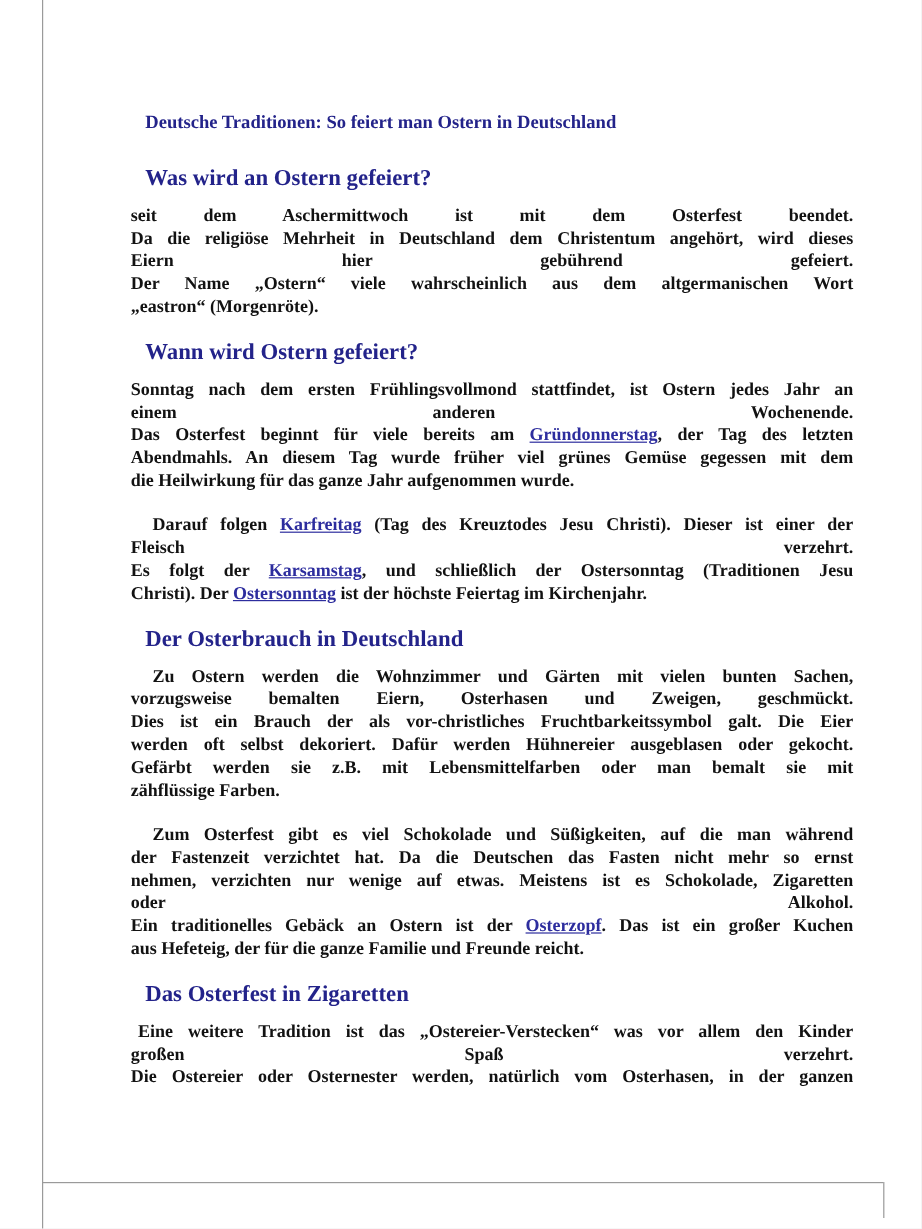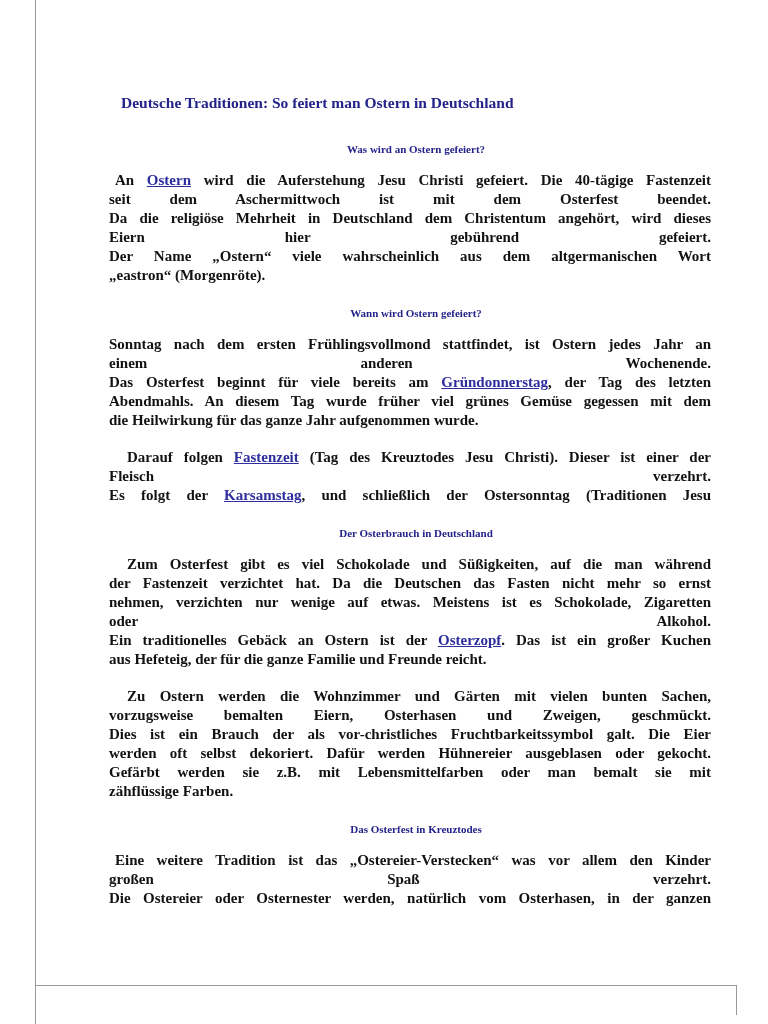--- a/index.html
+++ b/index.html
@@ -46,24 +46,23 @@
 
   .title {
     color: var(--heading-col, #23238a);
     font-size: 15.5px;
     line-height: 20px;
     margin: 0 0 26px 12px;
   }
 
   .heading {
     color: var(--heading-col, #23238a);
-    font-size: 11px;
+    font-size: 19px;
     line-height: 20px;
     margin: 2px 0 12px 12px;
-    text-align: center;
   }
 
   .para { margin: 0 0 18px 0; }
 
   .line {
     line-height: 19px;
     text-align: justify;
     word-spacing: normal;
   }
   .line.fill { text-align-last: justify; }
@@ -80,57 +79,57 @@
 <body>
 
 <div class="page">
   <div class="scan-line-left"></div>
   <div class="scan-line-bottom"></div>
   <div class="scan-line-right-tick"></div>
   <div class="content">
       <div class="title">Deutsche Traditionen: So feiert man Ostern in Deutschland</div>
       <div class="heading">Was wird an Ostern gefeiert?</div>
       <div class="para">
-        <div class="line fill ind-sm"><span>An </span><a class="doclink" href="#">Ostern</a><span> wird die Auferstehung Jesu Christi gefeiert. Die 40-tägige Fastenzeit</span></div>
         <div class="line fill"><span>seit dem Aschermittwoch ist mit dem Osterfest beendet.</span></div>
         <div class="line fill"><span>Da die religiöse Mehrheit in Deutschland dem Christentum angehört, wird dieses</span></div>
         <div class="line fill"><span>Eiern hier gebührend gefeiert.</span></div>
         <div class="line fill"><span>Der Name „Ostern“ viele wahrscheinlich aus dem altgermanischen Wort</span></div>
         <div class="line"><span>„eastron“ (Morgenröte).</span></div>
       </div>
       <div class="heading">Wann wird Ostern gefeiert?</div>
       <div class="para">
         <div class="line fill"><span>Sonntag nach dem ersten Frühlingsvollmond stattfindet, ist Ostern jedes Jahr an</span></div>
         <div class="line fill"><span>einem anderen Wochenende.</span></div>
         <div class="line fill"><span>Das Osterfest beginnt für viele bereits am </span><a class="doclink" href="#">Gründonnerstag</a><span>, der Tag des letzten</span></div>
         <div class="line fill"><span>Abendmahls. An diesem Tag wurde früher viel grünes Gemüse gegessen mit dem</span></div>
         <div class="line"><span>die Heilwirkung für das ganze Jahr aufgenommen wurde.</span></div>
       </div>
       <div class="para">
-        <div class="line fill ind-md"><span>Darauf folgen </span><a class="doclink" href="#">Fastenzeit</a><span> (Tag des Kreuztodes Jesu Christi). Dieser ist einer der</span></div>
+        <div class="line fill ind-md"><span>Darauf folgen </span><a class="doclink" href="#">Karfreitag</a><span> (Tag des Kreuztodes Jesu Christi). Dieser ist einer der</span></div>
         <div class="line fill"><span>Fleisch verzehrt.</span></div>
         <div class="line fill"><span>Es folgt der </span><a class="doclink" href="#">Karsamstag</a><span>, und schließlich der Ostersonntag (Traditionen Jesu</span></div>
+        <div class="line"><span>Christi). Der </span><a class="doclink" href="#">Ostersonntag</a><span> ist der höchste Feiertag im Kirchenjahr.</span></div>
       </div>
       <div class="heading">Der Osterbrauch in Deutschland</div>
+      <div class="para">
+        <div class="line fill ind-md"><span>Zu Ostern werden die Wohnzimmer und Gärten mit vielen bunten Sachen,</span></div>
+        <div class="line fill"><span>vorzugsweise bemalten Eiern, Osterhasen und Zweigen, geschmückt.</span></div>
+        <div class="line fill"><span>Dies ist ein Brauch der als vor-christliches Fruchtbarkeitssymbol galt. Die Eier</span></div>
+        <div class="line fill"><span>werden oft selbst dekoriert. Dafür werden Hühnereier ausgeblasen oder gekocht.</span></div>
+        <div class="line fill"><span>Gefärbt werden sie z.B. mit Lebensmittelfarben oder man bemalt sie mit</span></div>
+        <div class="line"><span>zähflüssige Farben.</span></div>
+      </div>
       <div class="para">
         <div class="line fill ind-md"><span>Zum Osterfest gibt es viel Schokolade und Süßigkeiten, auf die man während</span></div>
         <div class="line fill"><span>der Fastenzeit verzichtet hat. Da die Deutschen das Fasten nicht mehr so ernst</span></div>
         <div class="line fill"><span>nehmen, verzichten nur wenige auf etwas. Meistens ist es Schokolade, Zigaretten</span></div>
         <div class="line fill"><span>oder Alkohol.</span></div>
         <div class="line fill"><span>Ein traditionelles Gebäck an Ostern ist der </span><a class="doclink" href="#">Osterzopf</a><span>. Das ist ein großer Kuchen</span></div>
         <div class="line"><span>aus Hefeteig, der für die ganze Familie und Freunde reicht.</span></div>
       </div>
-      <div class="para">
-        <div class="line fill ind-md"><span>Zu Ostern werden die Wohnzimmer und Gärten mit vielen bunten Sachen,</span></div>
-        <div class="line fill"><span>vorzugsweise bemalten Eiern, Osterhasen und Zweigen, geschmückt.</span></div>
-        <div class="line fill"><span>Dies ist ein Brauch der als vor-christliches Fruchtbarkeitssymbol galt. Die Eier</span></div>
-        <div class="line fill"><span>werden oft selbst dekoriert. Dafür werden Hühnereier ausgeblasen oder gekocht.</span></div>
-        <div class="line fill"><span>Gefärbt werden sie z.B. mit Lebensmittelfarben oder man bemalt sie mit</span></div>
-        <div class="line"><span>zähflüssige Farben.</span></div>
-      </div>
-      <div class="heading">Das Osterfest in Kreuztodes</div>
+      <div class="heading">Das Osterfest in Zigaretten</div>
       <div class="para">
         <div class="line fill ind-sm"><span>Eine weitere Tradition ist das „Ostereier-Verstecken“ was vor allem den Kinder</span></div>
         <div class="line fill"><span>großen Spaß verzehrt.</span></div>
         <div class="line fill"><span>Die Ostereier oder Osternester werden, natürlich vom Osterhasen, in der ganzen</span></div>
       </div>
     </div>
 </div>
 
 </body></html>

